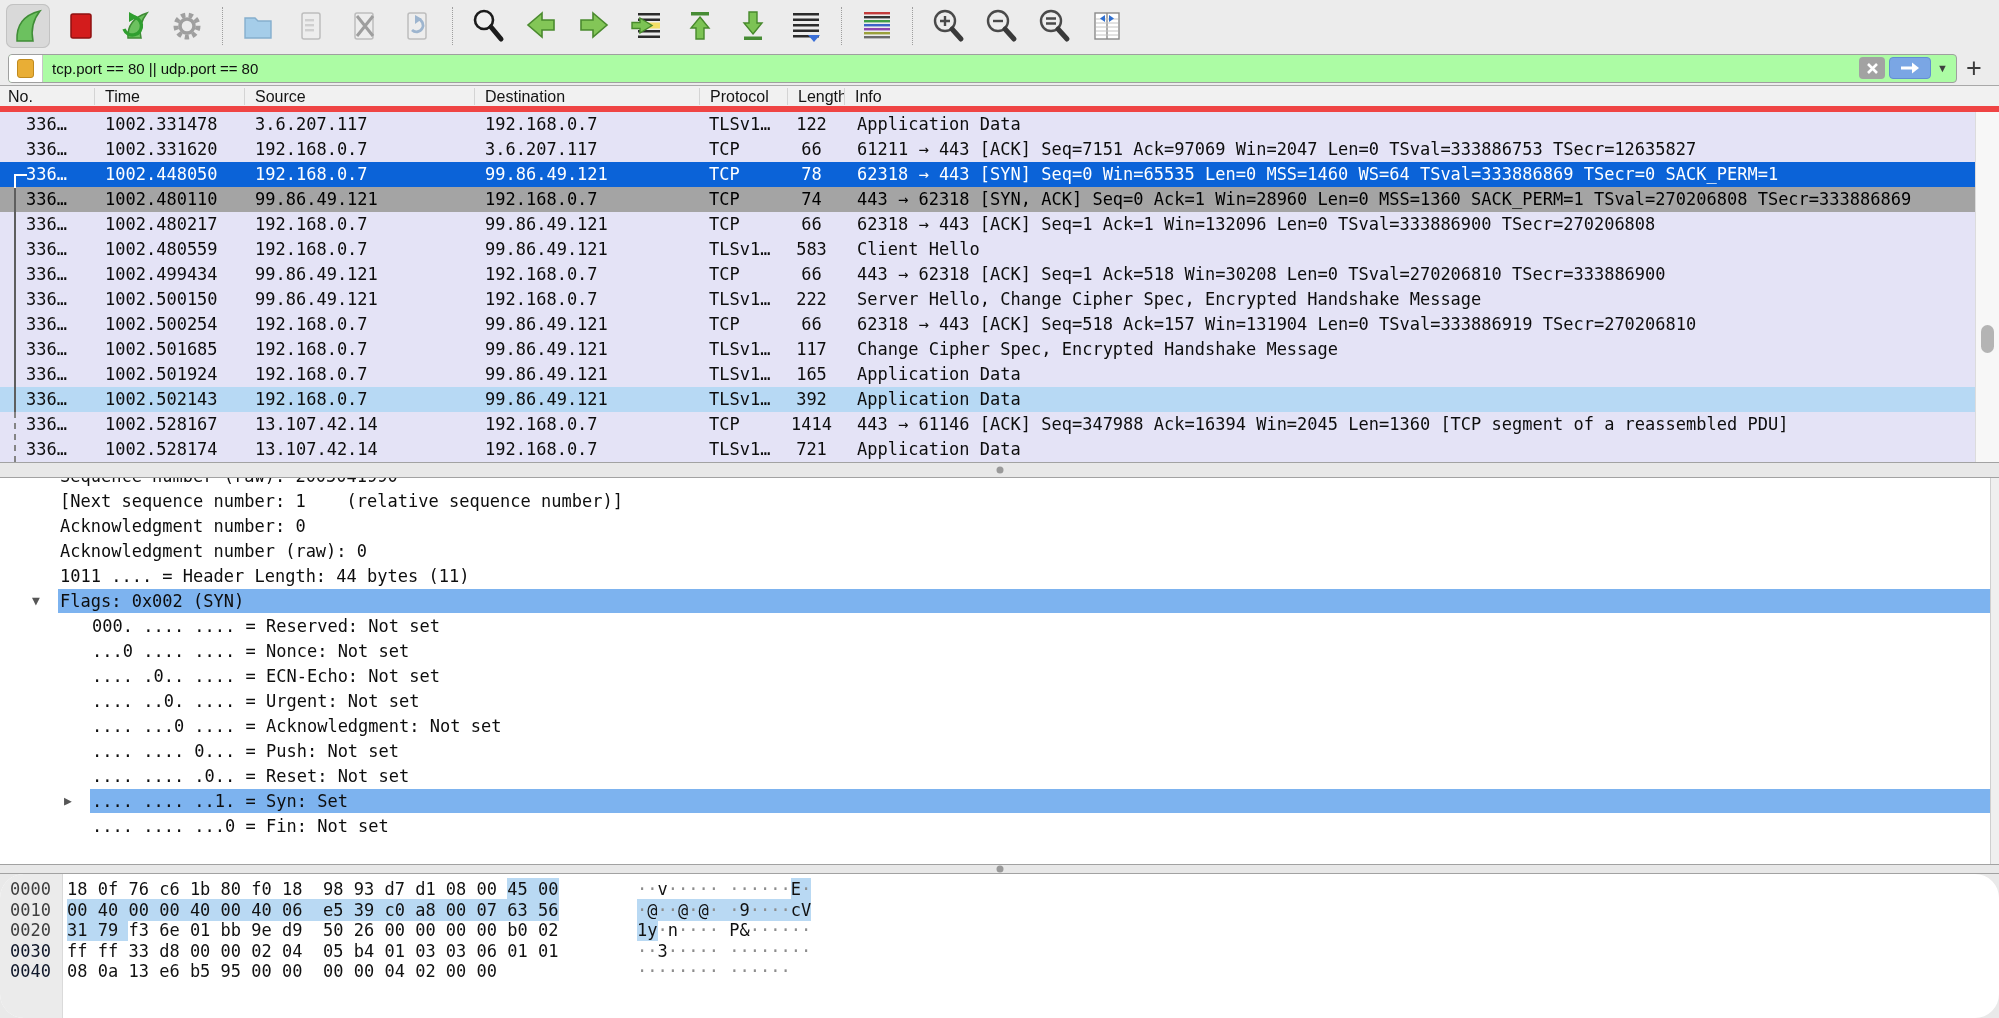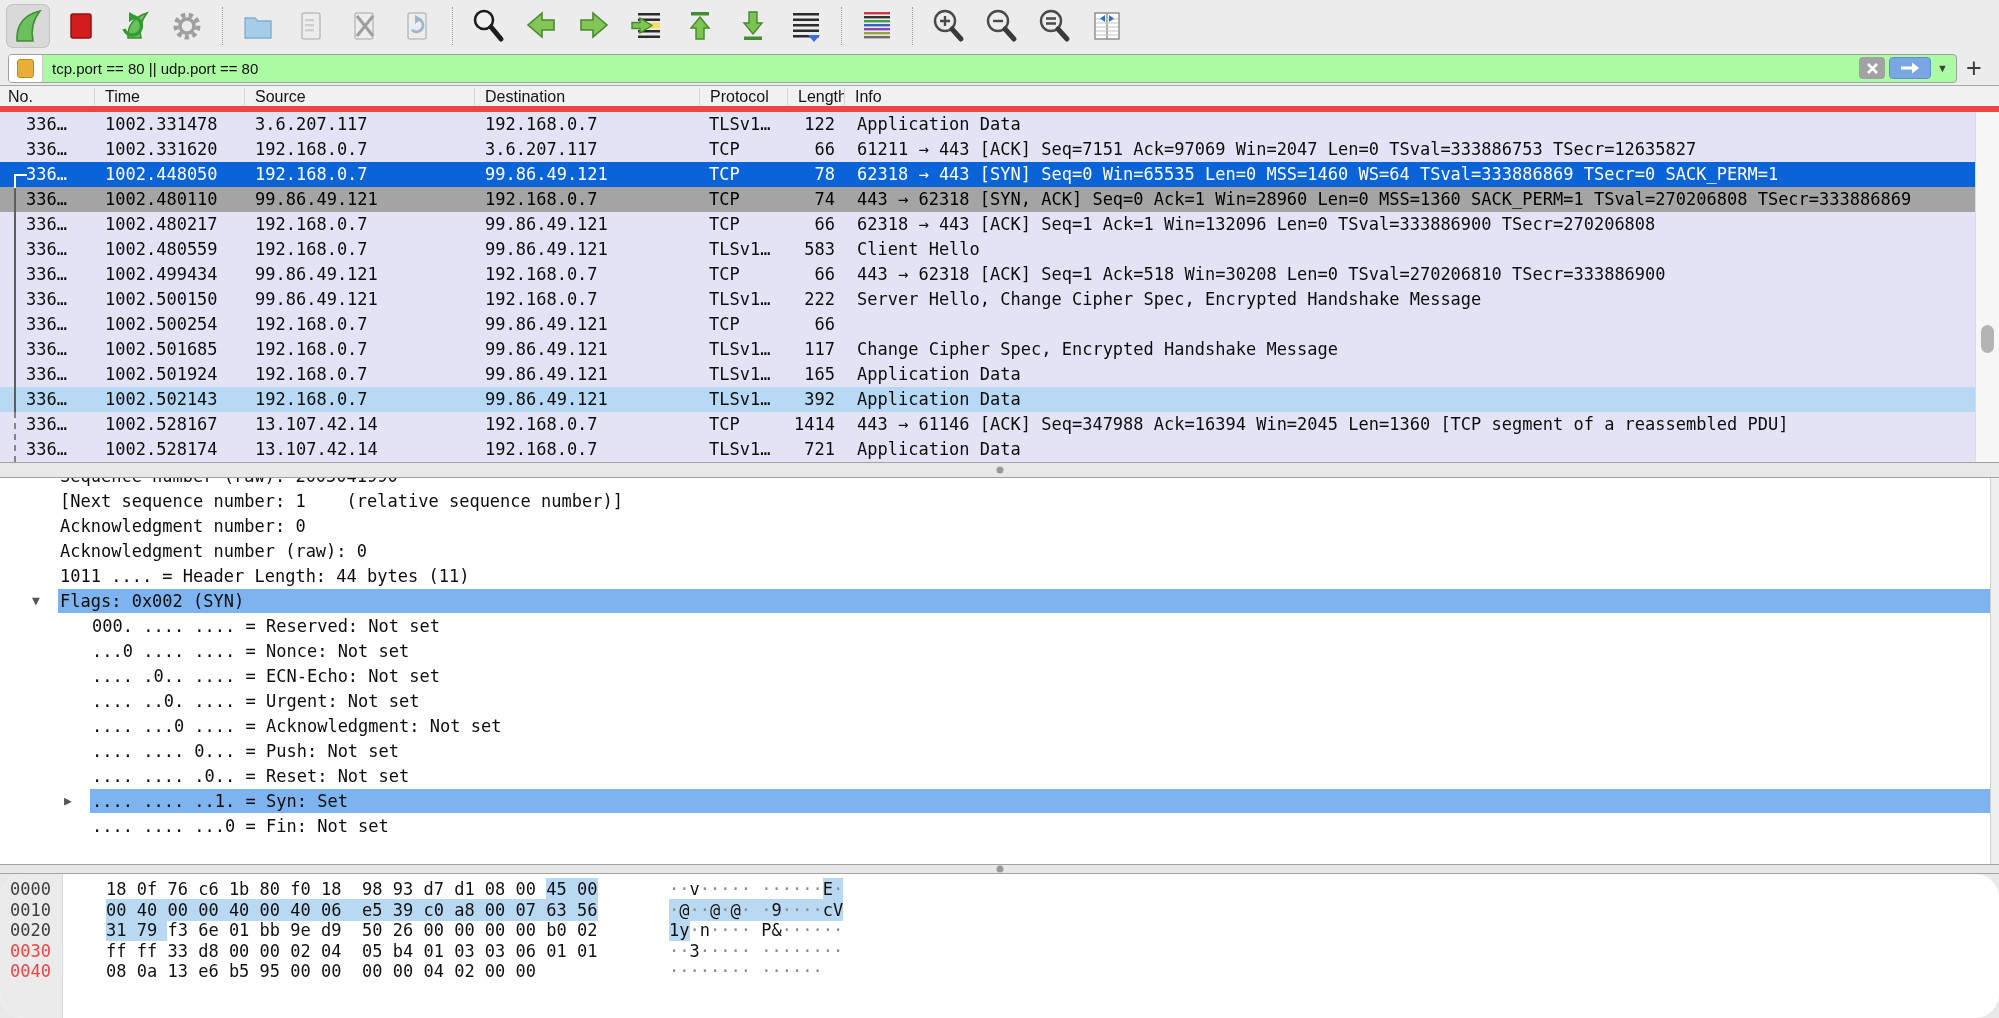--- a/index.html
+++ b/index.html
@@ -39,21 +39,21 @@
            overflow:hidden;white-space:nowrap;}
   .plh>div:first-child{padding-left:8px;}
   .plh>div:last-child{border-right:none;}
   .pl-body{position:absolute;left:0;right:24px;top:26px;bottom:0;overflow:hidden;background:#e4e3f6;}
   .pl-row{display:grid;grid-template-columns:95px 150px 230px 225px 88px 57px 1fr;height:25px;
           line-height:25px;font-family:"DejaVu Sans Mono",monospace;font-size:17px;white-space:nowrap;color:#0d0d0d;}
   .pl-row>div{overflow:hidden;}
   .c-no{text-align:center;padding-right:2px;}
   .c-time,.c-src,.c-dst{padding-left:10px;}
   .c-proto{padding-left:9px;}
-  .c-len{text-align:right;padding-right:10px;}
+  .c-len{text-align:center;padding-right:10px;}
   .c-info{padding-left:12px;}
   .r-default{background:#e4e3f6;}
   .r-selected{background:#0b63d8;color:#fff;}
   .r-gray{background:#a4a4a4;color:#000;}
   .r-lightblue{background:#b7d9f4;}
   .pl-scroll{position:absolute;right:0;top:26px;bottom:0;width:24px;background:#f7f7f7;
              border-left:1px solid #dcdcdc;box-sizing:border-box;}
   .pl-thumb{position:absolute;top:213px;left:5px;width:13px;height:28px;border-radius:7px;background:#b4b4b4;}
   .bracket-corner{position:absolute;left:14px;top:62px;width:11px;height:12px;
                   border-left:2px solid #fff;border-top:2px solid #fff;}
@@ -79,22 +79,22 @@
   .tx{padding:2px 6px 2px 2px;}
   .det-row.hl .tx{flex:1;background:#7db3ef;}
   .det-gutter{position:absolute;right:0;top:0;bottom:0;width:8px;background:#efefef;border-left:1px solid #cfcfcf;}
 
   
   .hexpane{position:relative;height:144px;background:#fff;overflow:hidden;padding-top:5px;box-sizing:border-box;border-radius:24px;}
   .hex-gutter{position:absolute;left:0;top:0;bottom:0;width:62px;background:#ebebeb;border-right:1px solid #dadada;}
   .hex-row{position:relative;height:20.5px;line-height:20.5px;display:flex;white-space:pre;
            font-family:"DejaVu Sans Mono",monospace;font-size:17px;color:#111;}
   .hx-off{width:62px;flex:none;padding-left:10px;box-sizing:border-box;color:#3f3f3f;position:relative;z-index:1;}
-  .hx-off.dim{color:#ef4444;}
-  .hx-bytes{width:575px;flex:none;padding-left:12px;box-sizing:border-box;margin-left:32px;}
+  .hx-off.dim{color:#0f172a;}
+  .hx-bytes{width:575px;flex:none;padding-left:5px;box-sizing:border-box;}
   .hx-b{padding:1px 0;}
   .hx-b.on{background:#b9d9f3;}
   .hx-a{padding:1px 0;}
   .hx-a.on{background:#b9d9f3;}
   .hx-a.dim{color:#8d8d8d;}
 </style>
 </head>
 <body>
 
 <div class="window">
@@ -352,20 +352,21 @@
           <div class="c-len">222</div>
           <div class="c-info">Server Hello, Change Cipher Spec, Encrypted Handshake Message</div>
         </div>
         <div class="pl-row r-default">
           <div class="c-no">336…</div>
           <div class="c-time">1002.500254</div>
           <div class="c-src">192.168.0.7</div>
           <div class="c-dst">99.86.49.121</div>
           <div class="c-proto">TCP</div>
           <div class="c-len">66</div>
+          <div class="c-info">62318 → 443 [ACK] Seq=518 Ack=157 Win=131904 Len=0 TSval=333886919 TSecr=270206810</div>
         </div>
         <div class="pl-row r-default">
           <div class="c-no">336…</div>
           <div class="c-time">1002.501685</div>
           <div class="c-src">192.168.0.7</div>
           <div class="c-dst">99.86.49.121</div>
           <div class="c-proto">TLSv1…</div>
           <div class="c-len">117</div>
           <div class="c-info">Change Cipher Spec, Encrypted Handshake Message</div>
         </div>

